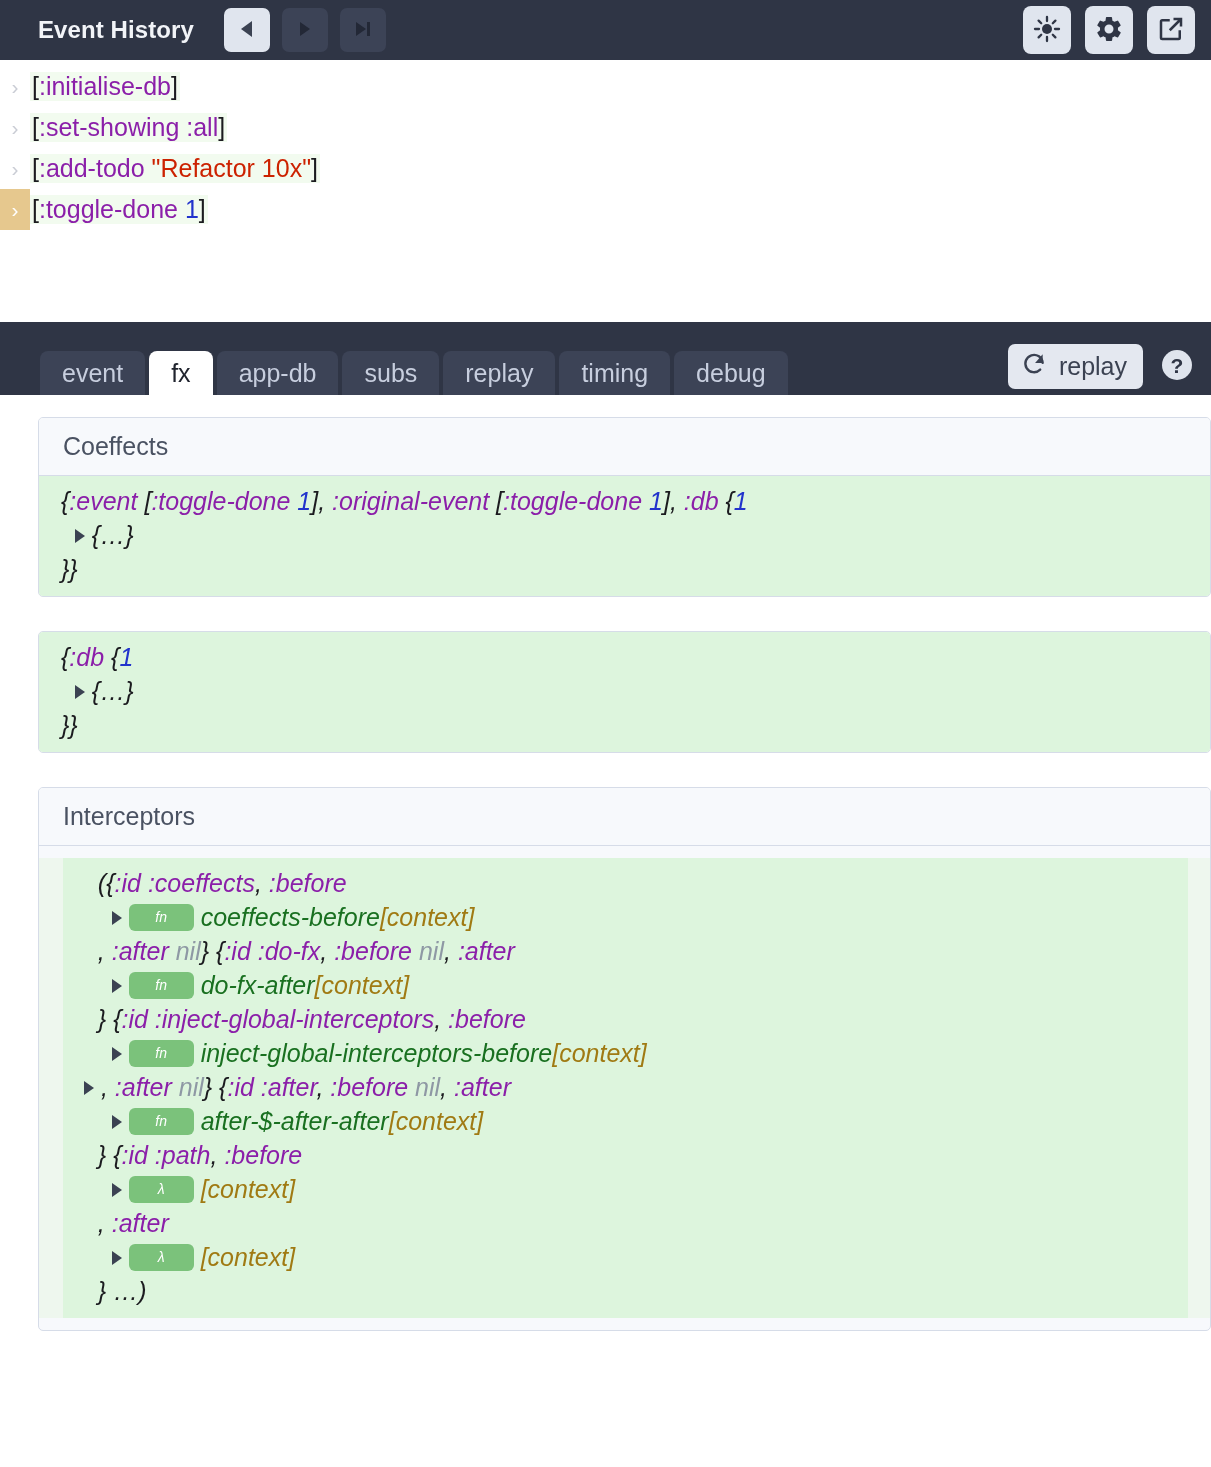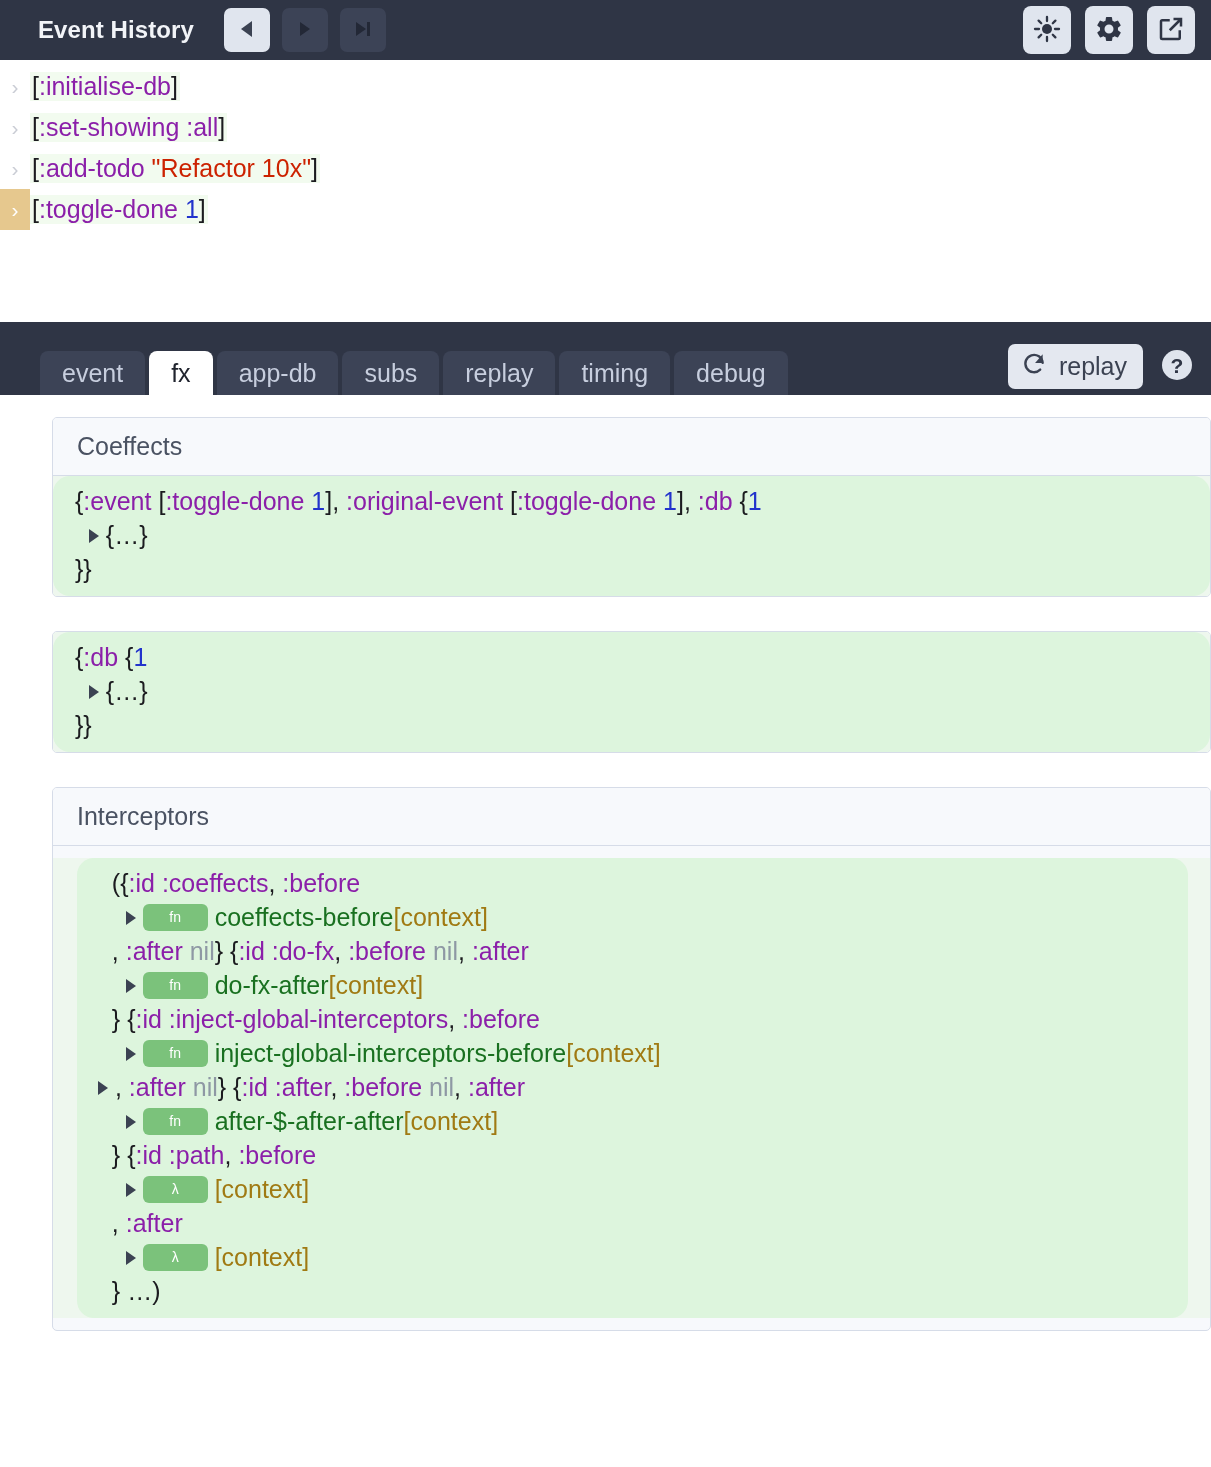--- a/index.html
+++ b/index.html
@@ -174,45 +174,46 @@
     align-items: center;
     justify-content: center;
   }
 
   
   .content {
     background: #ffffff;
     padding: 22px 0 0 0;
   }
   .panel {
-    margin: 0 0 34px 52px;
+    margin: 0 0 34px 38px;
     border: 1px solid #d6dce8;
     border-radius: 5px;
     background: #f7f9fc;
     overflow: hidden;
   }
   .panel-header {
     font-size: 25px;
     color: #4a5262;
     padding: 14px 0 14px 24px;
     background: #f7f9fc;
     border-bottom: 1px solid #d6dce8;
   }
   .panel-body {
     background: #eef7ee;
     padding: 0;
   }
   .code-block {
     background: #ddf5dd;
-    border-radius: 17px;
+    border-radius: 0;
     font-size: 25px;
     line-height: 34px;
     padding: 8px 10px 10px 22px;
     white-space: pre;
     color: #1b1b1f;
+    font-style: italic;
   }
   .code-block.inset {
     margin: 12px 22px 12px 24px;
     padding: 8px 10px 10px 14px;
   }
 
   .tri {
     display: inline-block;
     width: 0;
     height: 0;

